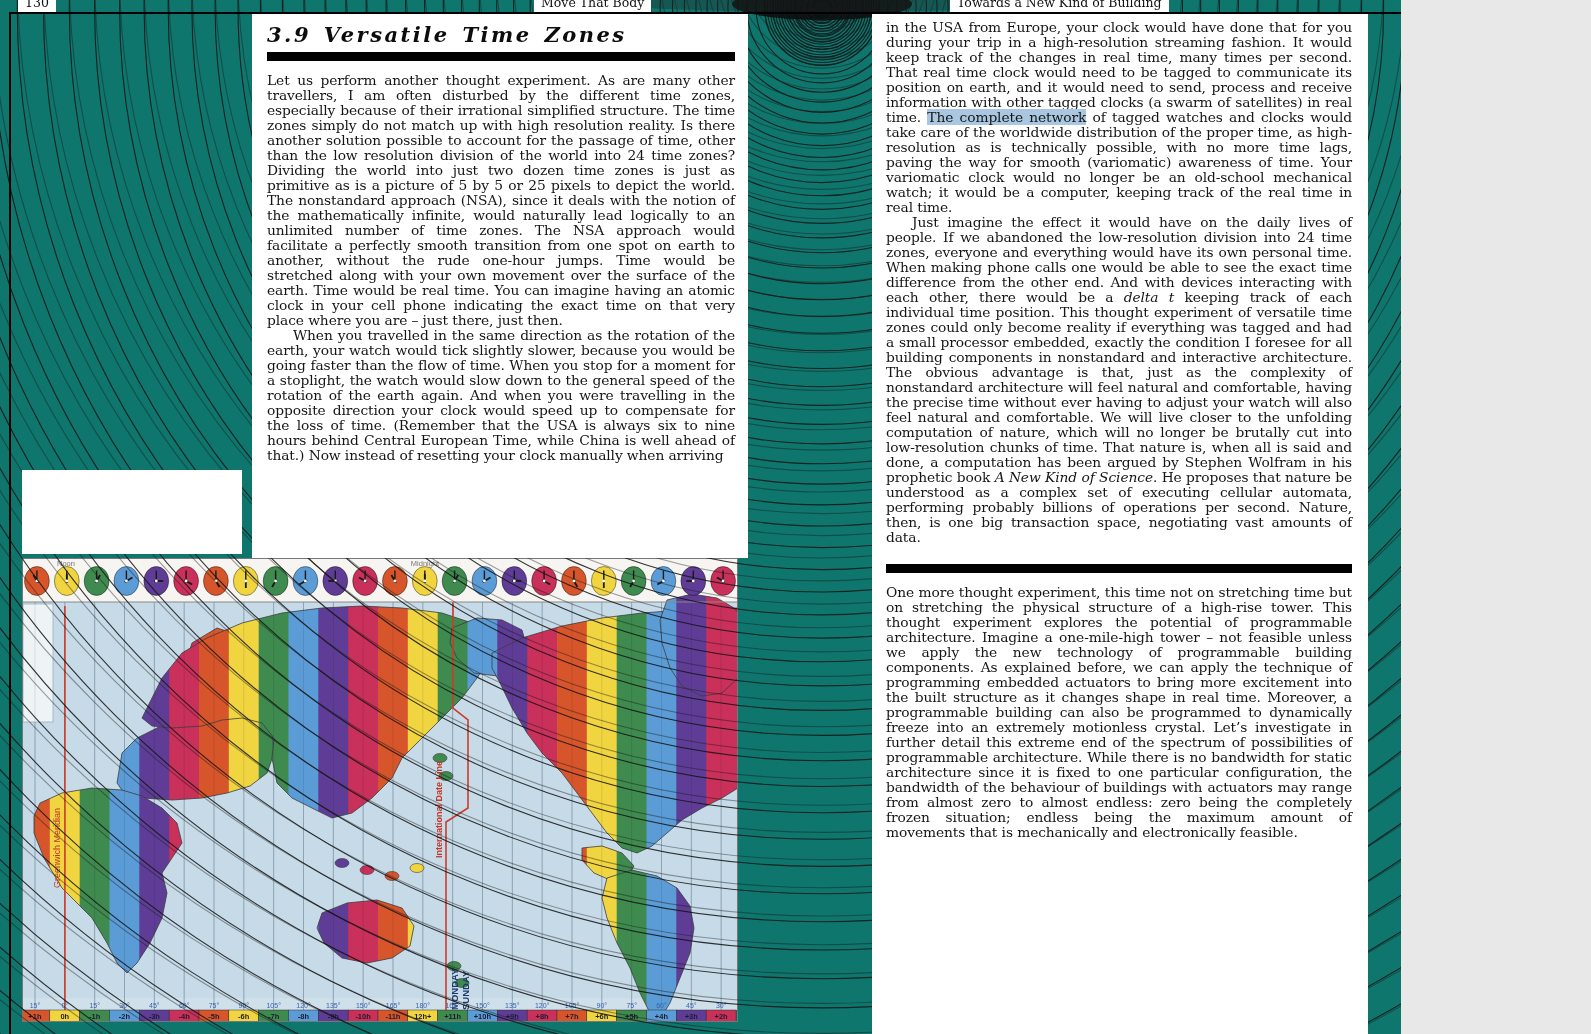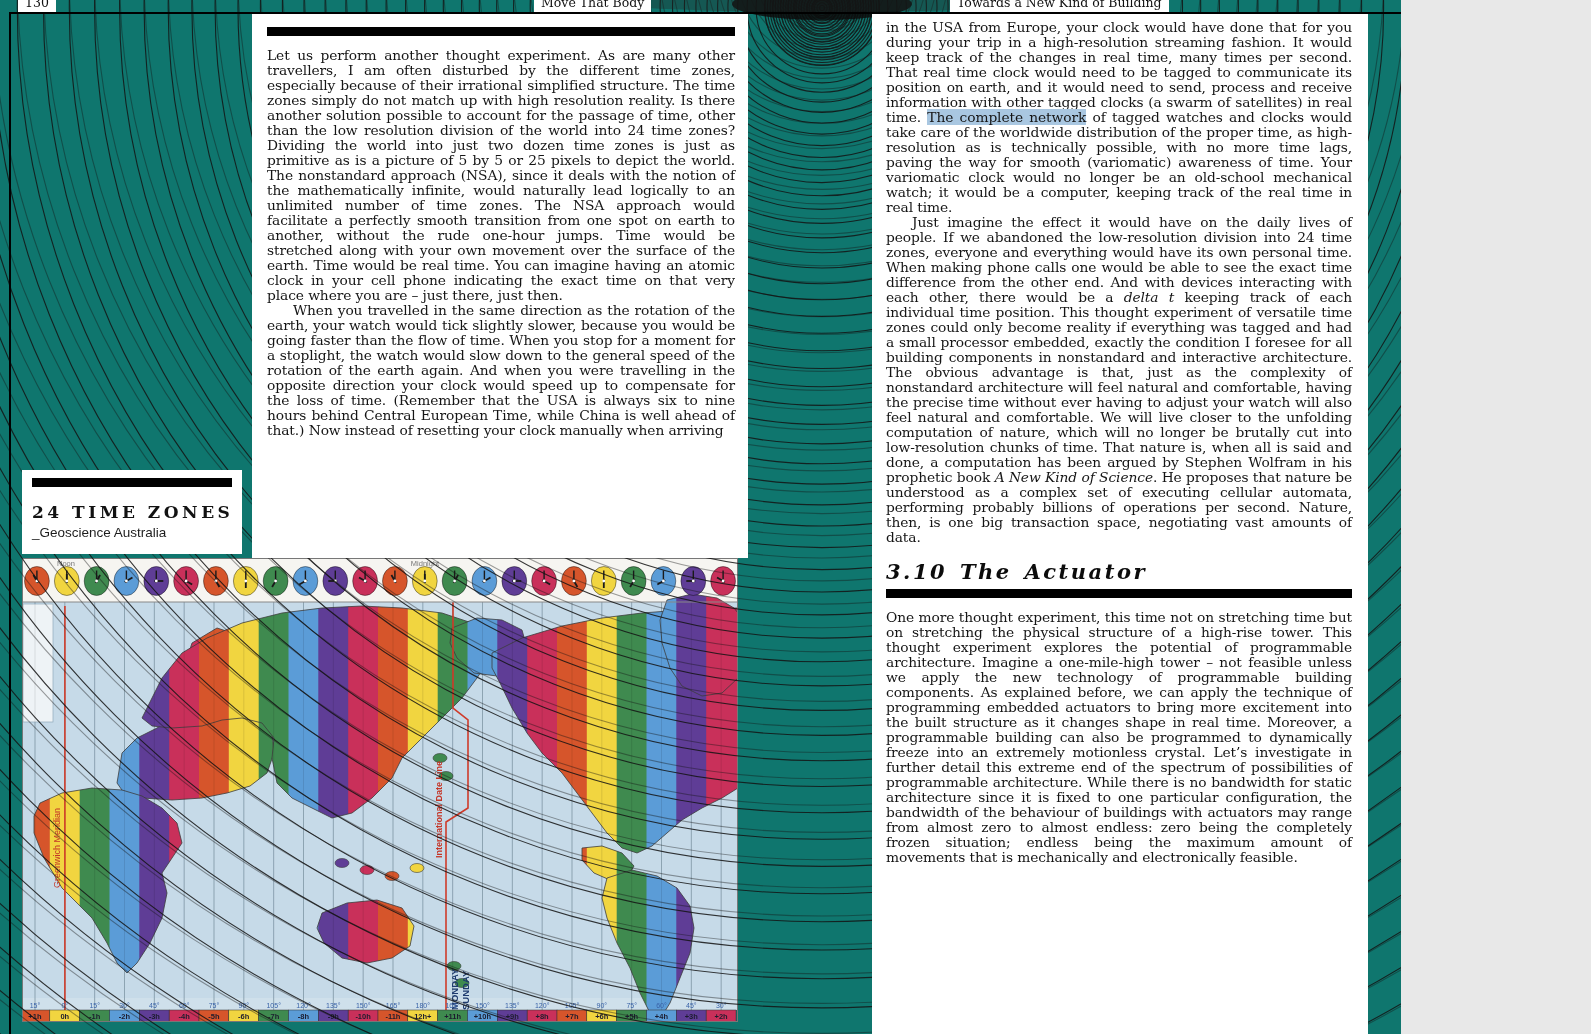--- a/index.html
+++ b/index.html
@@ -255,40 +255,35 @@
     </div>
   <div class="runhead" id="rh-right">
       <span>Towards a New Kind of Building</span>
     </div>
 
   <div class="edge" id="edge-top"></div>
   <div class="edge" id="edge-left"></div>
   <div class="edge" id="edge-right"></div>
 
   <div class="col" id="col-left">
+    <div class="sec-title">3.9 Versatile Time Zones</div>
     <div class="sec-rule"></div>
     <div id="left-paras">
         <p><span>Let us perform another thought experiment. As are many other travellers, I am often disturbed by the different time zones, especially because of their irrational simplified structure. The time zones simply do not match up with high resolution reality. Is there another solution possible to account for the passage of time, other than the low resolution division of the world into 24 time zones? Dividing the world into just two dozen time zones is just as primitive as is a picture of 5 by 5 or 25 pixels to depict the world. The nonstandard approach (NSA), since it deals with the notion of the mathematically infinite, would naturally lead logically to an unlimited number of time zones. The NSA approach would facilitate a perfectly smooth transition from one spot on earth to another, without the rude one-hour jumps. Time would be stretched along with your own movement over the surface of the earth. Time would be real time. You can imagine having an atomic clock in your cell phone indicating the exact time on that very place where you are – just there, just then.</span></p>
         <p class="ind"><span>When you travelled in the same direction as the rotation of the earth, your watch would tick slightly slower, because you would be going faster than the flow of time. When you stop for a moment for a stoplight, the watch would slow down to the general speed of the rotation of the earth again. And when you were travelling in the opposite direction your clock would speed up to compensate for the loss of time. (Remember that the USA is always six to nine hours behind Central European Time, while China is well ahead of that.) Now instead of resetting your clock manually when arriving</span></p>
       </div>
   </div>
 
-  <div id="caption">
-    <div class="cap-bar"></div>
-    <div class="cap-title">24 TIME ZONES</div>
-    <div class="cap-credit">_Geoscience Australia</div>
-  </div>
 
   <div class="col" id="col-right">
     <div id="right-paras-top">
         <p><span>in the USA from Europe, your clock would have done that for you during your trip in a high-resolution streaming fashion. It would keep track of the changes in real time, many times per second. That real time clock would need to be tagged to communicate its position on earth, and it would need to send, process and receive information with other tagged clocks (a swarm of satellites) in real time. </span><span class="hl">The complete network</span><span> of tagged watches and clocks would take care of the worldwide distribution of the proper time, as high-resolution as is technically possible, with no more time lags, paving the way for smooth (variomatic) awareness of time. Your variomatic clock would no longer be an old-school mechanical watch; it would be a computer, keeping track of the real time in real time.</span></p>
         <p class="ind"><span>Just imagine the effect it would have on the daily lives of people. If we abandoned the low-resolution division into 24 time zones, everyone and everything would have its own personal time. When making phone calls one would be able to see the exact time difference from the other end. And with devices interacting with each other, there would be a </span><span class="i">delta t</span><span> keeping track of each individual time position. This thought experiment of versatile time zones could only become reality if everything was tagged and had a small processor embedded, exactly the condition I foresee for all building components in nonstandard and interactive architecture. The obvious advantage is that, just as the complexity of nonstandard architecture will feel natural and comfortable, having the precise time without ever having to adjust your watch will also feel natural and comfortable. We will live closer to the unfolding computation of nature, which will no longer be brutally cut into low-resolution chunks of time. That nature is, when all is said and done, a computation has been argued by Stephen Wolfram in his prophetic book </span><span class="i">A New Kind of Science</span><span>. He proposes that nature be understood as a complex set of executing cellular automata, performing probably billions of operations per second. Nature, then, is one big transaction space, negotiating vast amounts of data.</span></p>
       </div>
     <div class="sec-gap"></div>
-    <div class="sec-title">3.10 The Actuator</div>
     <div class="sec-rule"></div>
     <div id="right-paras-bottom">
         <p><span>One more thought experiment, this time not on stretching time but on stretching the physical structure of a high-rise tower. This thought experiment explores the potential of programmable architecture. Imagine a one-mile-high tower – not feasible unless we apply the new technology of programmable building components. As explained before, we can apply the technique of programming embedded actuators to bring more excitement into the built structure as it changes shape in real time. Moreover, a programmable building can also be programmed to dynamically freeze into an extremely motionless crystal. Let’s investigate in further detail this extreme end of the spectrum of possibilities of programmable architecture. While there is no bandwidth for static architecture since it is fixed to one particular configuration, the bandwidth of the behaviour of buildings with actuators may range from almost zero to almost endless: zero being the completely frozen situation; endless being the maximum amount of movements that is mechanically and electronically feasible.</span></p>
       </div>
   </div>
 
   <svg id="map" width="716" height="464" viewBox="0 0 716 464">
       <rect x="0" y="0" width="716" height="44" fill="#f6f5f1"></rect>
       <rect x="0" y="44" width="716" height="396" fill="#c6dae8"></rect>
       <rect x="0" y="440" width="716" height="12" fill="#cfe0eb"></rect>

